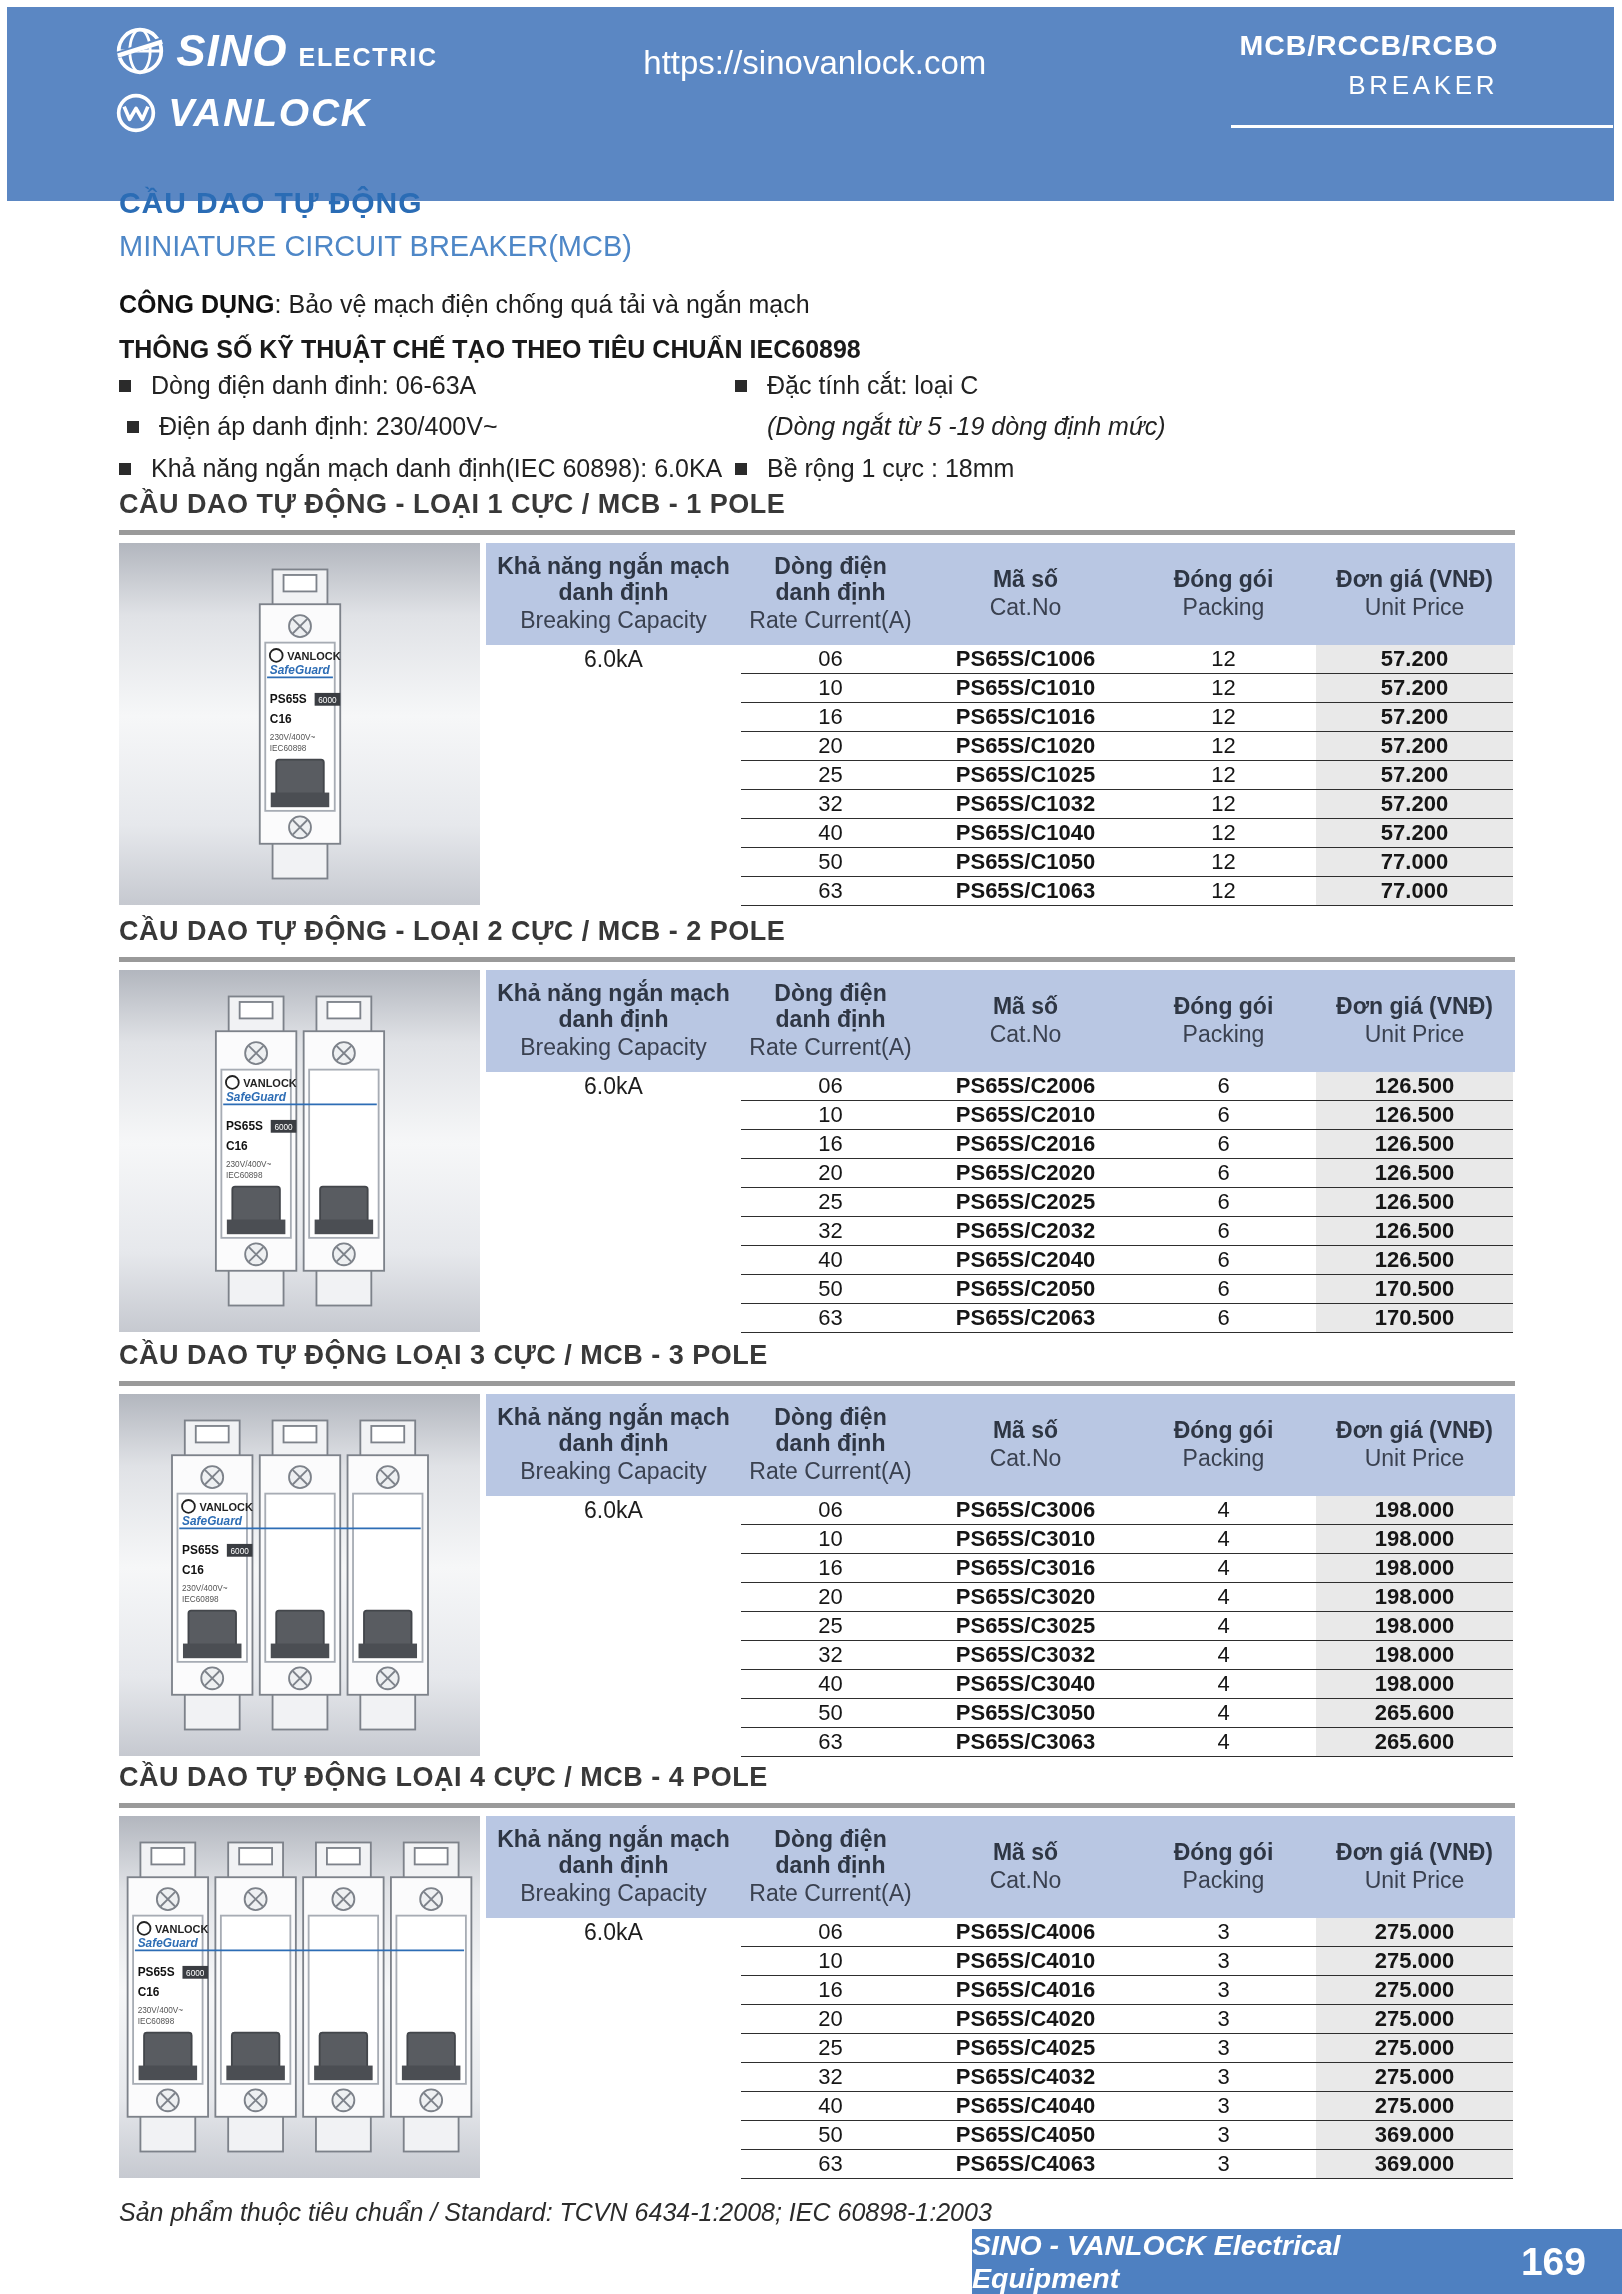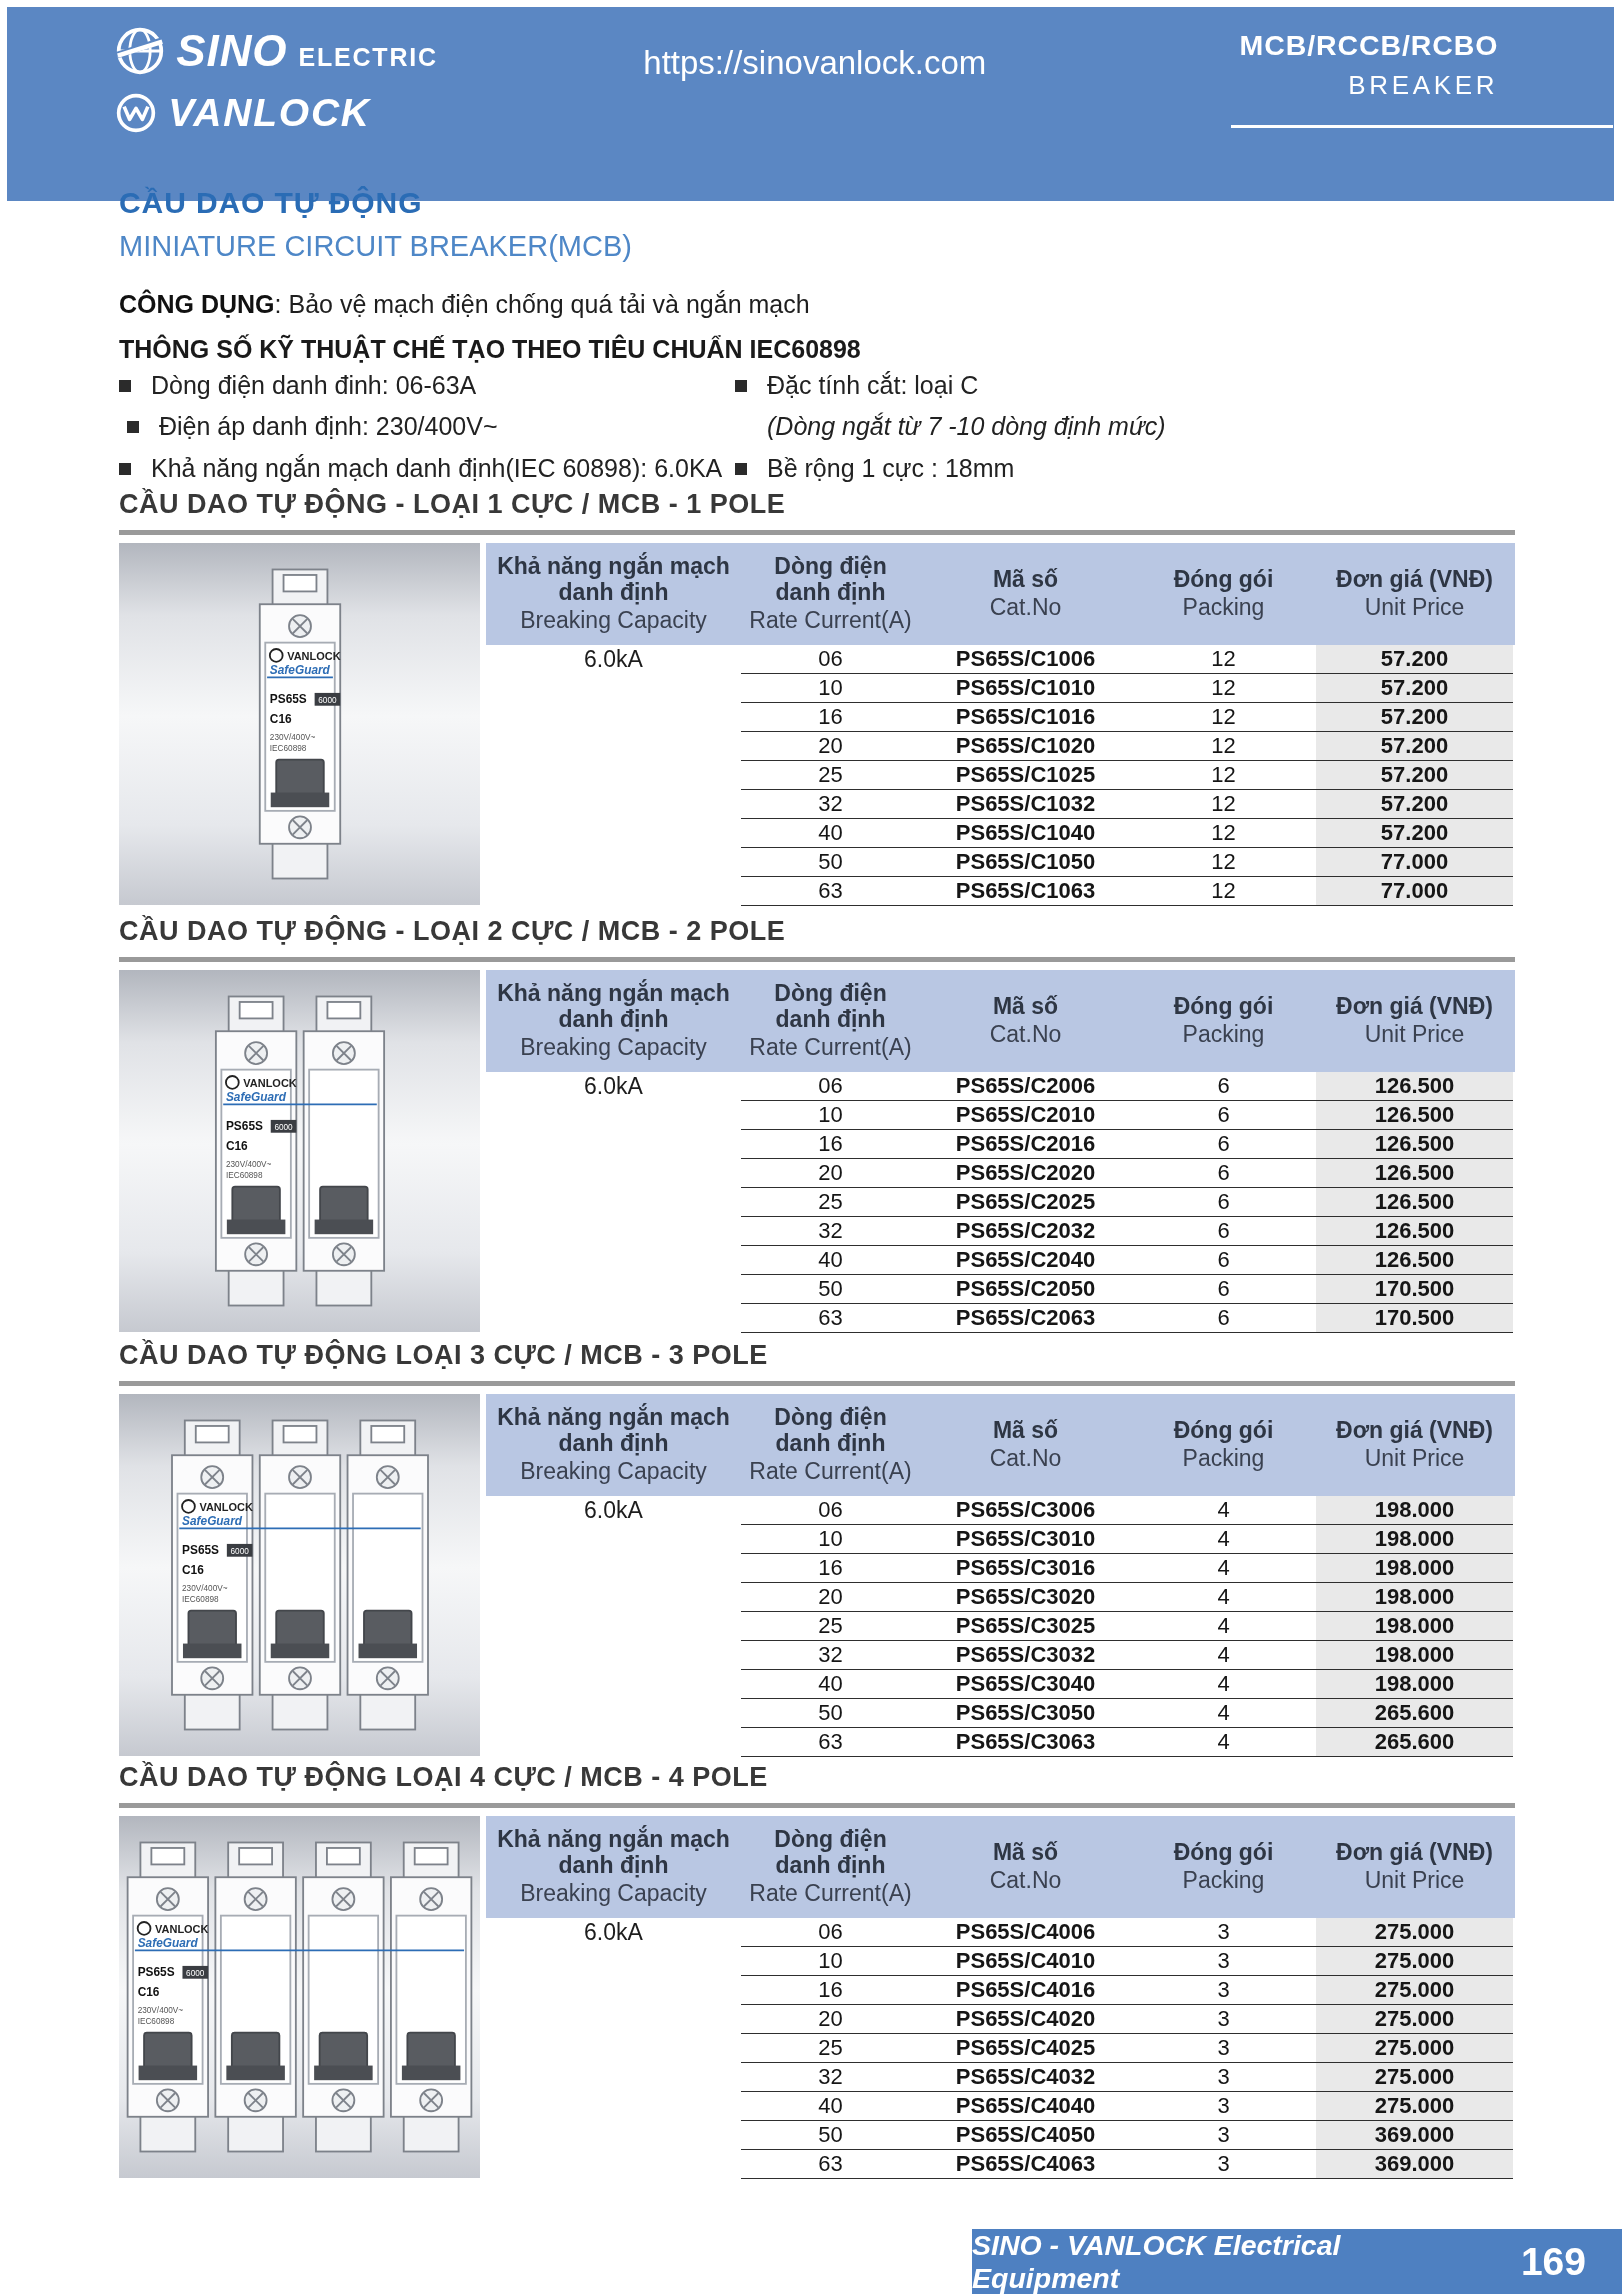--- a/index.html
+++ b/index.html
@@ -117,21 +117,21 @@
     <span>Điện áp danh định: 230/400V~</span>
   </div>
   <div class="abs bullet" style="left:119px;top:454px;">
     <span class="sq"></span>
     <span>Khả năng ngắn mạch danh định(IEC 60898): 6.0KA</span>
   </div>
   <div class="abs bullet" style="left:735px;top:371px;">
     <span class="sq"></span>
     <span>Đặc tính cắt: loại C</span>
   </div>
-  <div class="abs note-italic" style="left:767px;top:412px;">(Dòng ngắt từ 7 -10 dòng định mức)</div>
+  <div class="abs note-italic" style="left:767px;top:412px;">(Dòng ngắt từ 5 -19 dòng định mức)</div>
   <div class="abs bullet" style="left:735px;top:454px;">
     <span class="sq"></span>
     <span>Bề rộng 1 cực : 18mm</span>
   </div>
 
   <div id="sections-host">
   <section class="section" style="top: 489px;">
     <h2 class="section-title">CẦU DAO TỰ ĐỘNG - LOẠI 1 CỰC / MCB - 1 POLE</h2>
     <div class="section-rule"></div>
     <div class="section-body">
@@ -599,18 +599,19 @@
               <div class="cell">63</div>
               <div class="cell catno">PS65S/C4063</div>
               <div class="cell">3</div>
               <div class="cell price">369.000</div>
             </div>
       </div>
     </div>
   </section>
 </div>
 
+  <div class="abs standard-note">Sản phẩm thuộc tiêu chuẩn / Standard: TCVN 6434-1:2008; IEC 60898-1:2003</div>
   <div class="footer-bar">
     <span class="footer-brand">SINO - VANLOCK Electrical Equipment</span>
     <span class="footer-page">169</span>
   </div>
 </div>
 
 
 </body></html>

